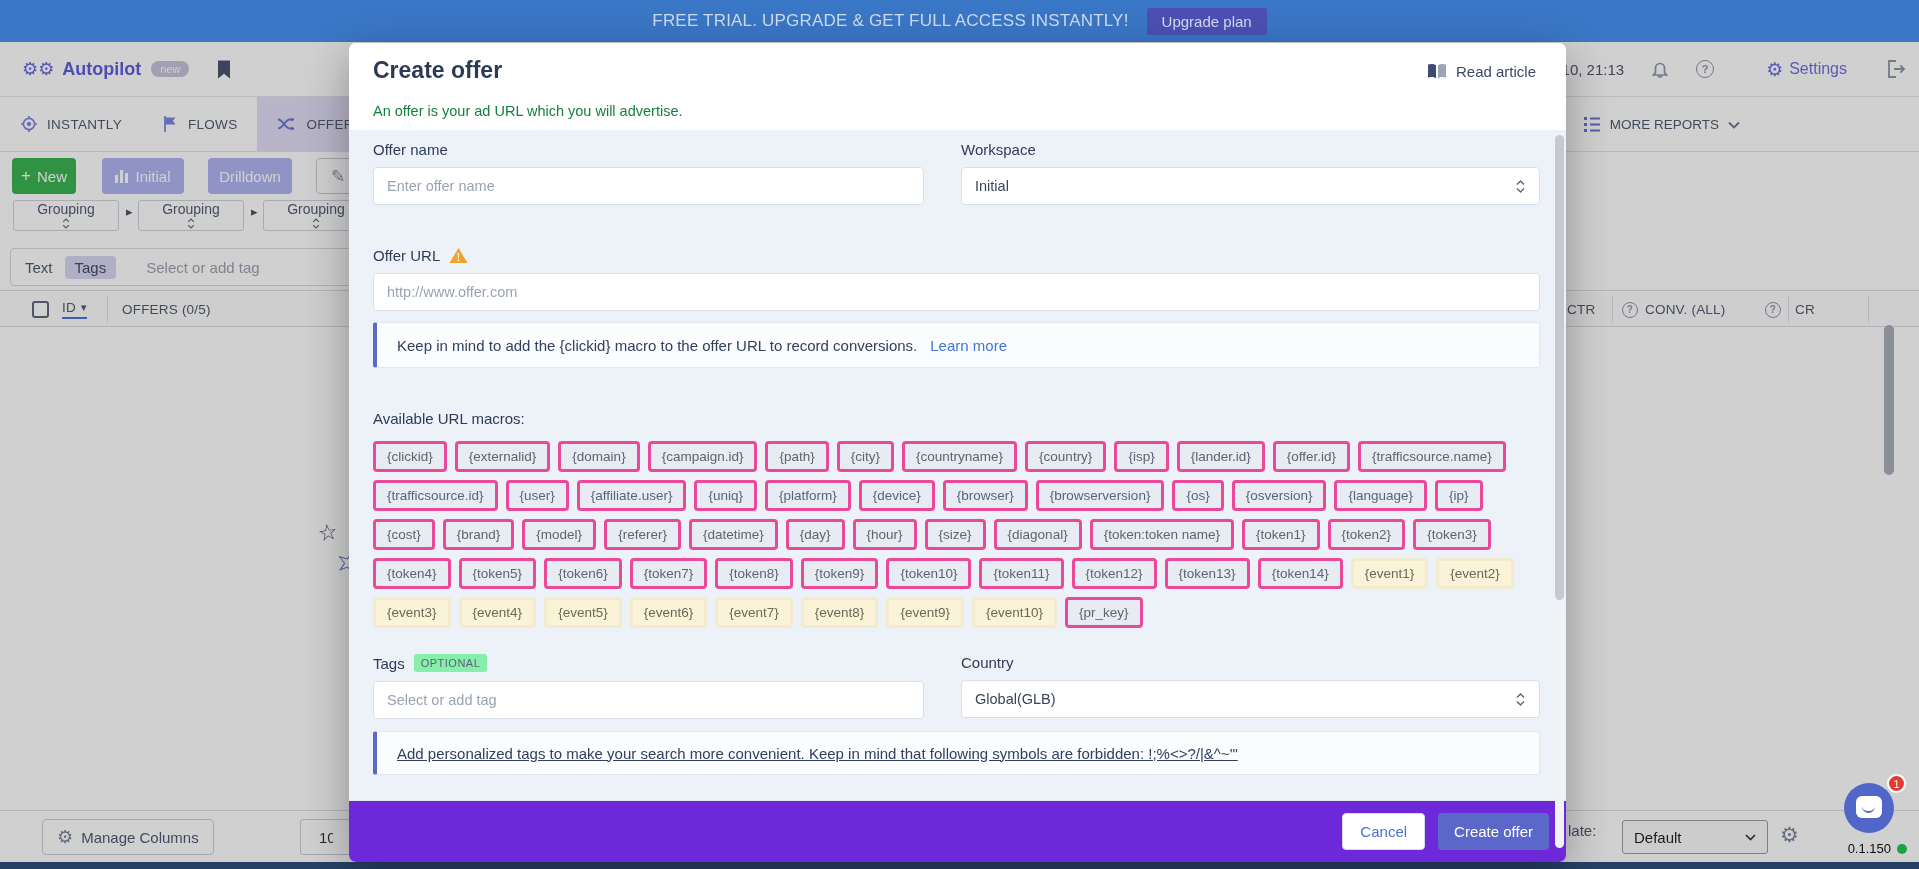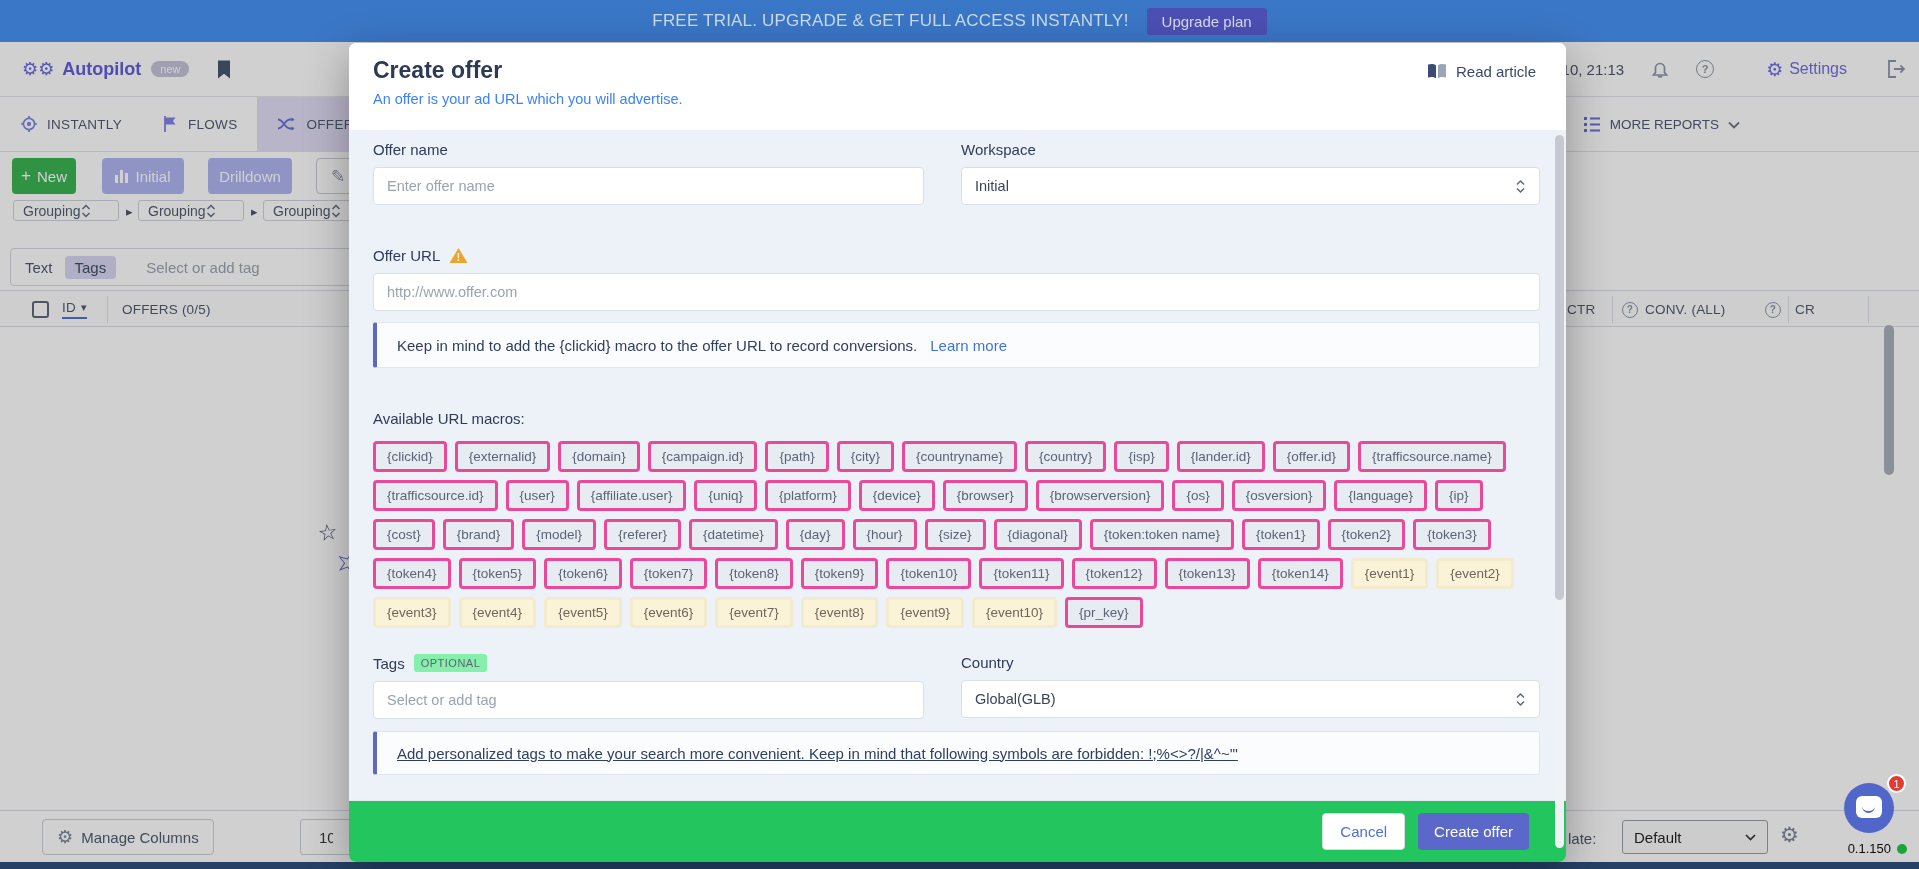--- a/index.html
+++ b/index.html
@@ -31,21 +31,21 @@
   .tab { display:flex; align-items:center; gap:9px; height:55px; padding:0 20px; font-size:13.5px; letter-spacing:.3px; color:#4d586e; cursor:pointer; }
   .tab.active { background:#e3def6; }
   .more-reports { margin-left:auto; display:flex; align-items:center; gap:9px; padding:0 24px 0 20px; font-size:13.5px; color:#4d586e; height:55px; cursor:pointer; position:absolute; right:155px; top:0; }
 
   
   .btn { border:none; border-radius:4px; cursor:pointer; font-size:15px; display:inline-flex; align-items:center; justify-content:center; gap:6px; }
   .btn-new { left:12px; top:158px; width:64px; height:36px; background:#38b24e; color:#fff; }
   .btn-report { left:102px; top:158px; width:82px; height:36px; background:#aeb4f0; color:#fff; }
   .btn-drill { left:208px; top:158px; width:84px; height:36px; background:#aeb4f0; color:#fff; }
   .btn-pencil { left:316px; top:158px; width:44px; height:36px; background:#fff; border:1px solid #c9ccd4; color:#8a94a6; font-size:17px; }
-  .grp { top:200px; height:21px; width:106px; background:#fff; border:1px solid #cfd3da; border-radius:3px; display:flex; align-items:center; padding:0 9px; font-size:14px; color:#4e5a6e; cursor:pointer; }
+  .grp { top:200px; height:31px; width:106px; background:#fff; border:1px solid #cfd3da; border-radius:3px; display:flex; align-items:center; padding:0 9px; font-size:14px; color:#4e5a6e; cursor:pointer;flex-direction:column; }
   .grp-sep { top:204px; color:#46506a; font-size:13px; }
 
   
   .filterbox { left:10px; top:248px; width:500px; height:38px; background:#fff; border:1px solid #d5d8df; border-radius:4px; display:flex; align-items:center; padding:0 14px; }
   .f-text { color:#4d586e; font-size:15px; cursor:pointer; }
   .f-tags { background:#d9d6f2; color:#3e4a64; font-size:15px; border-radius:4px; padding:3px 10px; margin-left:12px; cursor:pointer; }
   .f-ph { color:#9aa2ae; font-size:15px; margin-left:30px; }
 
   
   .thead { left:0; top:290px; width:1919px; height:37px; background:#fdfdfd; border-top:1px solid #d9dce1; border-bottom:1px solid #d9dce1; }
@@ -54,34 +54,34 @@
   .id-sort { border-bottom:2px solid #4a71d6; padding-bottom:2px; display:flex; align-items:center; gap:5px; cursor:pointer; }
   .vline { position:absolute; top:5px; height:27px; width:1px; background:#e0e2e6; }
   .tbody { left:0; top:327px; width:1919px; height:483px; background:#fff; }
   .star { position:absolute; line-height:1; }
 
   
   .bbar { left:0; top:810px; width:1919px; height:53px; background:#fff; border-top:1px solid #d9dce1; }
   .manage-btn { left:42px; top:8px; position:absolute; height:36px; padding:0 14px; background:#fff; border:1px solid #c9cdd5; border-radius:4px; color:#4d586e; font-size:15px; display:flex; align-items:center; gap:8px; cursor:pointer; }
   .perpage-lbl { position:absolute; left:218px; top:17px; color:#4d586e; font-size:15px;margin-top:48px; }
   .perpage-inp { position:absolute; left:300px; top:8px; width:52px; height:36px; border:1px solid #c9cdd5; border-radius:3px; font-size:15px; color:#333; padding:0 18px; font-family:inherit; }
-  .tpl-lbl { position:absolute; left:1568px; top:19px; color:#4d586e; font-size:15px; }
+  .tpl-lbl { position:absolute; left:1568px; top:11px; color:#4d586e; font-size:15px; }
   .tpl-select { position:absolute; left:1622px; top:9px; width:146px; height:34px; background:#fbfbfb; border:1px solid #969ca5; border-radius:3px; display:flex; align-items:center; justify-content:space-between; padding:0 11px; font-size:15px; color:#1d1d1d; cursor:pointer; }
   .bbar-gear { position:absolute; left:1780px; top:12px; color:#7b8596; font-size:21px; cursor:pointer; }
   .darkstrip { left:0; top:862px; width:1919px; height:7px; background:#2b4b78; }
   .pg-scroll { left:1884px; top:325px; width:10px; height:150px; background:#a9aeb8; border-radius:5px; }
 
   
   .overlay { left:0; top:42px; width:1919px; height:827px; background:rgba(18,20,26,.2); z-index:5; }
 
   
   .modal { left:349px; top:43px; width:1217px; height:819px; background:#fff; border-radius:7px; box-shadow:0 12px 45px rgba(0,0,0,.32); z-index:10; display:flex; flex-direction:column; overflow:hidden; }
   .m-head { height:87px; background:#fff; display:flex; justify-content:space-between; padding:14px 30px 0 24px; }
   .m-title { font-size:23px; font-weight:600; color:#2d3a56; }
-  .m-sub { font-size:14.5px; color:#3b82f6; margin-top:7px; }
+  .m-sub { font-size:14.5px; color:#15803d; margin-top:19px; }
   .read { display:flex; align-items:flex-start; gap:9px; margin-top:6px; color:#3c4964; font-size:15px; cursor:pointer; }
   .m-body { flex:1; background:#edf1f8; padding:11px 26px 0 24px; position:relative; overflow:hidden; }
   .row2 { display:flex; gap:37px; }
   .col-l { width:551px; }
   .col-r { flex:1; }
   .lbl { font-size:15px; color:#2e3c58; font-weight:500; margin-bottom:9px; display:flex; align-items:center; gap:9px; }
   .inp { width:100%; height:38px; background:#fff; border:1px solid #d9dfe9; border-radius:4px; padding:0 13px; font-size:14.5px; color:#0f172a; font-family:inherit; }
   .inp::placeholder { color:#9aa3b2; }
   .sel { width:100%; height:38px; background:#fff; border:1px solid #d9dfe9; border-radius:4px; display:flex; align-items:center; justify-content:space-between; padding:0 13px; font-size:14.5px; color:#3a4358; cursor:pointer; }
   .url-sec { margin-top:42px; }
@@ -89,21 +89,21 @@
   .lm { color:#3f74d8; margin-left:13px; cursor:pointer; text-decoration:none; }
   .macros-lbl { margin-top:42px; margin-bottom:14px; }
   .chip-row { display:flex; gap:8px; margin-bottom:8px; }
   .chip { background:#e7ebf2; border:3px solid #ec4899; border-radius:4px; padding:5px 11px; font-size:13.5px; color:#5b6575; white-space:nowrap; cursor:pointer; }
   .chip-event { background:#fbf3d8; border-color:#f3ebcd; color:#6d675a; }
   .tags-row { margin-top:26px; }
   .opt-badge { background:#86efac; color:#5b6474; font-size:11px; letter-spacing:.5px; padding:3px 7px; border-radius:3px; }
   .note2 { margin-top:12px; min-height:44px;text-decoration:underline; }
   .m-scroll-track { position:absolute; right:2px; top:90px; width:9px; height:715px; background:#f1f2f5; border-radius:5px; }
   .m-scroll-thumb { position:absolute; right:2px; top:92px; width:9px; height:465px; background:#c6c9d0; border-radius:5px; cursor:grab; }
-  .m-foot { height:62px; background:#22c55e; border-top:1px solid #e4e8ef; display:flex; align-items:center; justify-content:flex-end; gap:13px; padding:0 37px; }
+  .m-foot { height:62px; background:#6d28d9; border-top:1px solid #e4e8ef; display:flex; align-items:center; justify-content:flex-end; gap:13px; padding:0 17px; }
   .btn-cancel { height:37px; padding:0 17px; background:#fff; border:1px solid #d5dae3; border-radius:4px; color:#4a71d6; font-size:15px; cursor:pointer; font-family:inherit; }
   .btn-create { height:37px; padding:0 16px; background:#5b68c9; border:none; border-radius:4px; color:#fff; font-size:15px; cursor:pointer; font-family:inherit; }
 
   
   .chat { left:1844px; top:783px; width:50px; height:50px; border-radius:50%; background:#5066c9; z-index:20; cursor:pointer; }
   .chat-bubble { position:absolute; left:12px; top:13px; width:26px; height:22px; background:#fff; border-radius:6px; }
   .chat-smile { position:absolute; left:6px; top:9px; width:13px; height:8px; border:2px solid #5066c9; border-top:none; border-left:none; border-right:none; border-radius:0 0 10px 10px; }
   .chat-badge { position:absolute; left:43px; top:-9px; width:19px; height:19px; background:#e23c32; border:2px solid #fff; border-radius:50%; color:#fff; font-size:11px; display:flex; align-items:center; justify-content:center; }
   .version { left:1795px; top:841px; width:112px; display:flex; align-items:center; justify-content:flex-end; gap:6px; color:#0c0c0c; font-size:13px; z-index:20; }
   .vdot { width:10px; height:10px; border-radius:50%; background:#1aa53c; }

